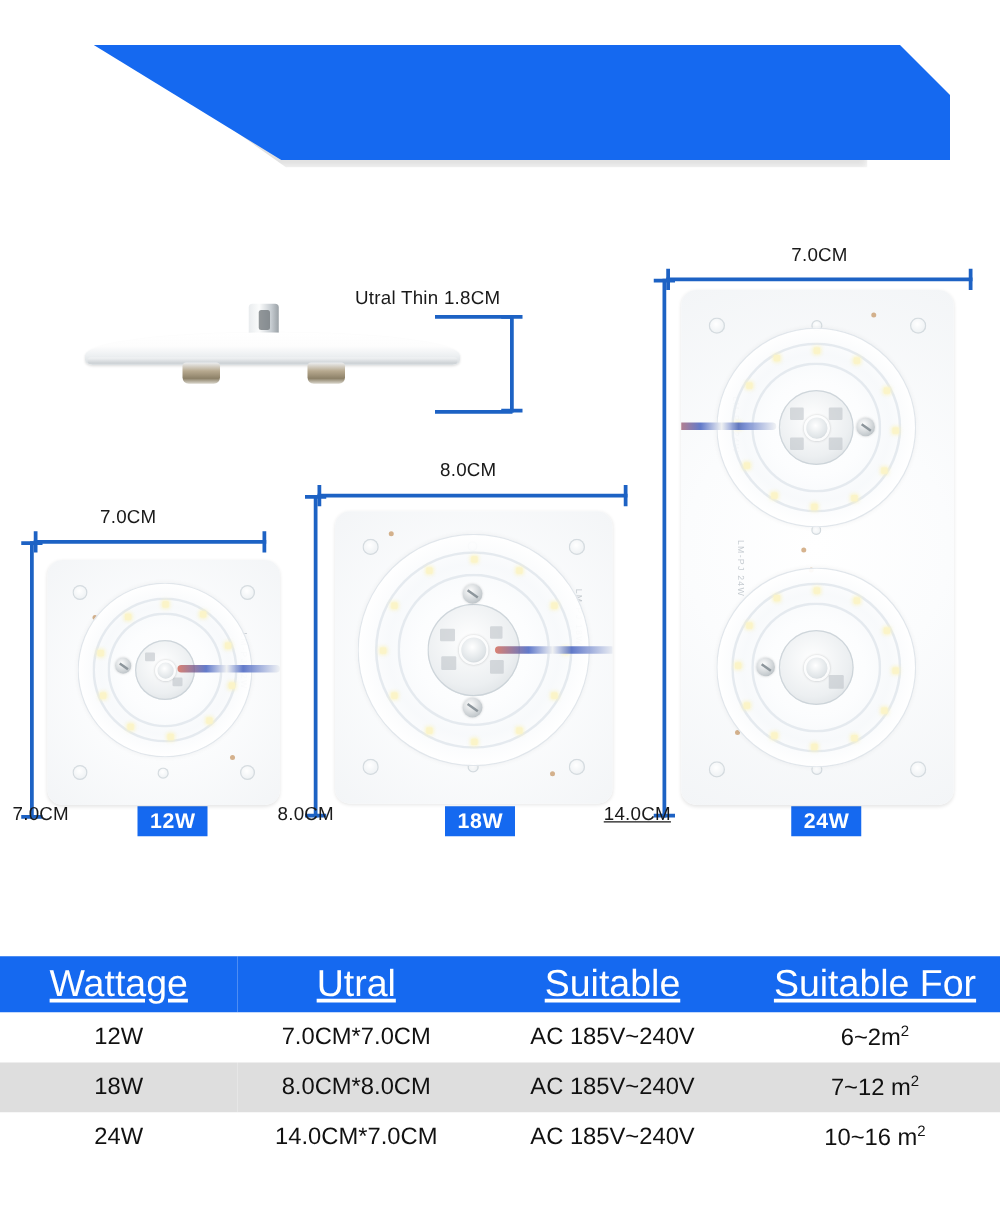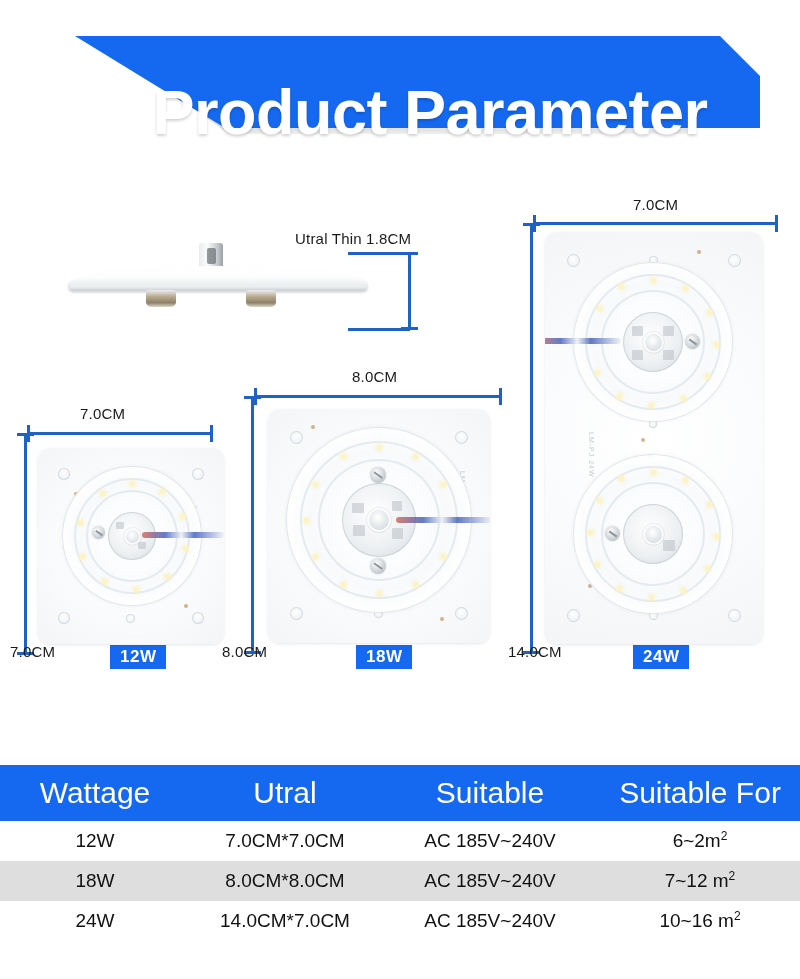--- a/index.html
+++ b/index.html
@@ -294,55 +294,55 @@
     top: 765px;
     width: 800px;
     border-collapse: collapse;
     table-layout: fixed;
   }
   .spec-table th {
     background: #1569f0;
     color: #ffffff;
     font-size: 30px;
     font-weight: normal;
-    height: 56px;
+    height: 45px;
     text-align: center;
     padding: 0;
     letter-spacing: 0;
+    text-decoration: underline;
   }
   .spec-table td {
     font-size: 19px;
     color: #111;
     height: 40px;
     text-align: center;
     padding: 0;
   }
   .spec-table tbody tr.odd td { background: #ffffff; }
   .spec-table tbody tr.even td { background: #dedede; }
   .sup { font-size: 12px; vertical-align: super; }
 </style>
 </head>
 <body>
 
 <div class="banner-wrap">
   <div class="banner-shadow"></div>
   <div class="banner"></div>
-  <div class="banner-title">Product Parameter</div>
 </div>
 
 <div class="showcase">
 
   <div class="sideview">
     <div class="sv-conn"></div>
     <div class="sv-plate"></div>
     <div class="sv-plate-lip"></div>
     <div class="sv-magnet m1"></div>
     <div class="sv-magnet m2"></div>
   </div>
-  <div class="dim-label" style="left:295px; top:70px;">Utral Thin 1.8CM</div>
+  <div class="dim-label" style="left:284px; top:70px;">Utral Thin 1.8CM</div>
   <div class="dim-h nocaps" style="left:348px; top:92px; width:62px;"></div>
   <div class="dim-h nocaps" style="left:348px; top:168px; width:62px;"></div>
   <div class="dim-v" style="left:408px; top:92px; height:78px;"></div>
 
   <div class="dim-label" style="left:80px; top:245px;">7.0CM</div>
   <div class="dim-h" style="left:27px; top:272px; width:186px;"></div>
   <div class="dim-v" style="left:24px; top:273px; height:222px;"></div>
   <div class="dim-label" style="left:10px; top:483px;">7.0CM</div>
   <div class="wattage-badge" style="left:110px; top:485px;">12W</div>
 
@@ -420,21 +420,21 @@
       </div>
       <div class="hub-screw" style="left:84px; top:40px; width:16px; height:16px;"></div>
       <div class="hub-screw" style="left:84px; top:131px; width:16px; height:16px;"></div>
     </div>
     <div class="wire" style="left:128px; top:108px; width:96px;"></div>
   </div>
 
   <div class="dim-label" style="left:633px; top:36px;">7.0CM</div>
   <div class="dim-h" style="left:533px; top:62px; width:245px;"></div>
   <div class="dim-v" style="left:530px; top:63px; height:431px;"></div>
-  <div class="dim-label" style="left:508px; top:483px;">14.0CM</div>
+  <div class="dim-label" style="left:483px; top:483px;text-decoration:underline;">14.0CM</div>
   <div class="wattage-badge" style="left:633px; top:485px;">24W</div>
 
   <div class="panel" style="left:545px; top:72px; width:218px; height:412px;">
     <div class="mount-hole" style="left:22px; top:22px; width:13px; height:13px;"></div>
     <div class="mount-hole" style="left:183px; top:22px; width:13px; height:13px;"></div>
     <div class="mount-hole" style="left:22px; top:377px; width:13px; height:13px;"></div>
     <div class="mount-hole" style="left:183px; top:377px; width:13px; height:13px;"></div>
     <div class="mount-hole" style="left:104px; top:24px; width:9px; height:9px;"></div>
     <div class="mount-hole" style="left:104px; top:379px; width:9px; height:9px;"></div>
     <div class="mount-hole" style="left:104px; top:188px; width:8px; height:8px;"></div>

